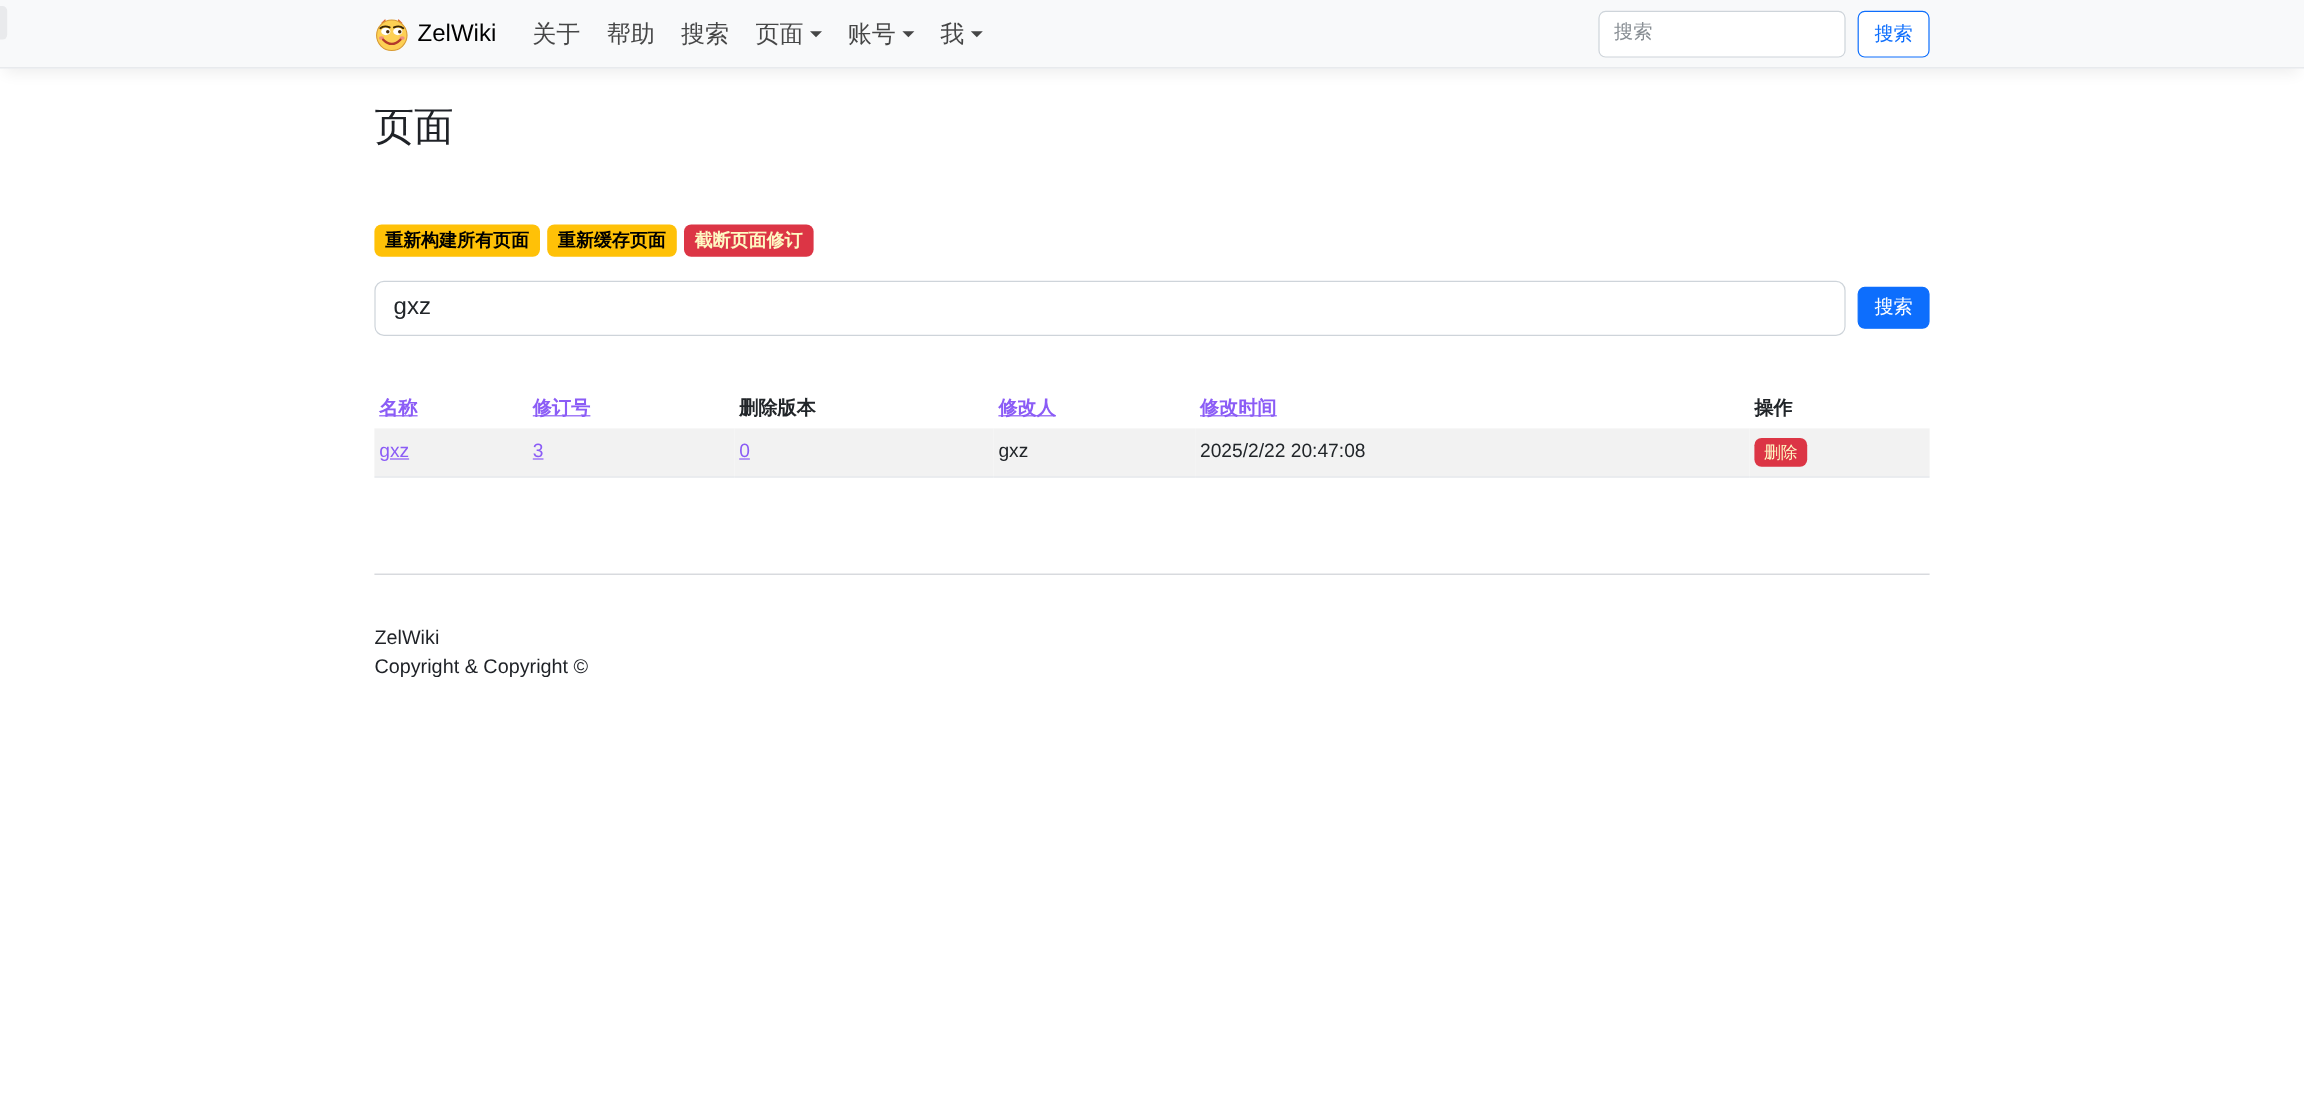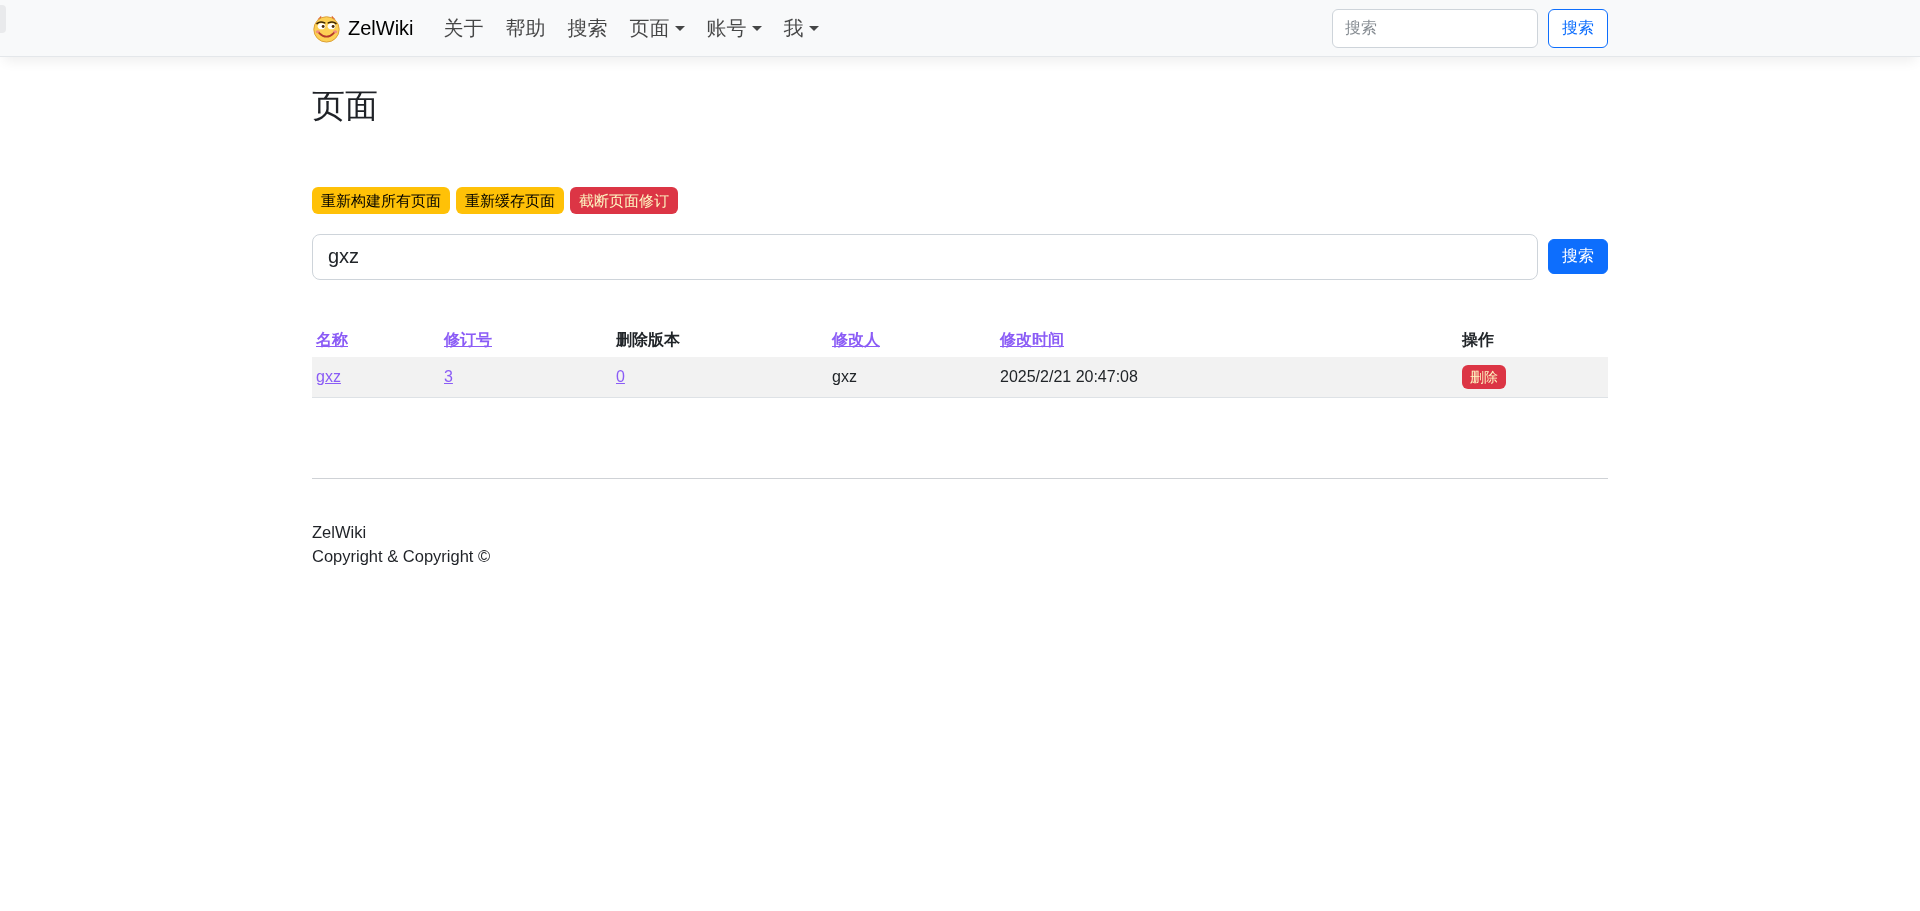--- a/index.html
+++ b/index.html
@@ -116,21 +116,21 @@
 
   .action-badges {
     margin-top: 61px;
     display: flex;
     gap: 6px;
     align-items: center;
   }
   .badge {
     display: inline-block;
     font-size: 15px;
-    font-weight: 400;
+    font-weight: 700;
     line-height: 1;
     padding: 6px 9px;
     border-radius: 6px;
     border: none;
     font-family: inherit;
     cursor: pointer;
     white-space: nowrap;
   }
   .badge-warning { background: #ffc107; color: #000; }
   .badge-danger  { background: #dc3545; color: #fef9c3; }
@@ -301,21 +301,21 @@
         <th><a class="tbl-link">修改时间</a></th>
         <th><span>操作</span></th>
       </tr>
     </thead>
     <tbody>
       <tr>
         <td><a class="tbl-link">gxz</a></td>
         <td><a class="tbl-link">3</a></td>
         <td><a class="tbl-link">0</a></td>
         <td><span>gxz</span></td>
-        <td><span>2025/2/21 20:47:08</span></td>
+        <td><span>2025/2/22 20:47:08</span></td>
         <td>
           <button class="badge-sm badge-danger">删除</button>
         </td>
       </tr>
     </tbody>
   </table>
 
   <hr class="footer-divider">
 
   <div class="footer">

